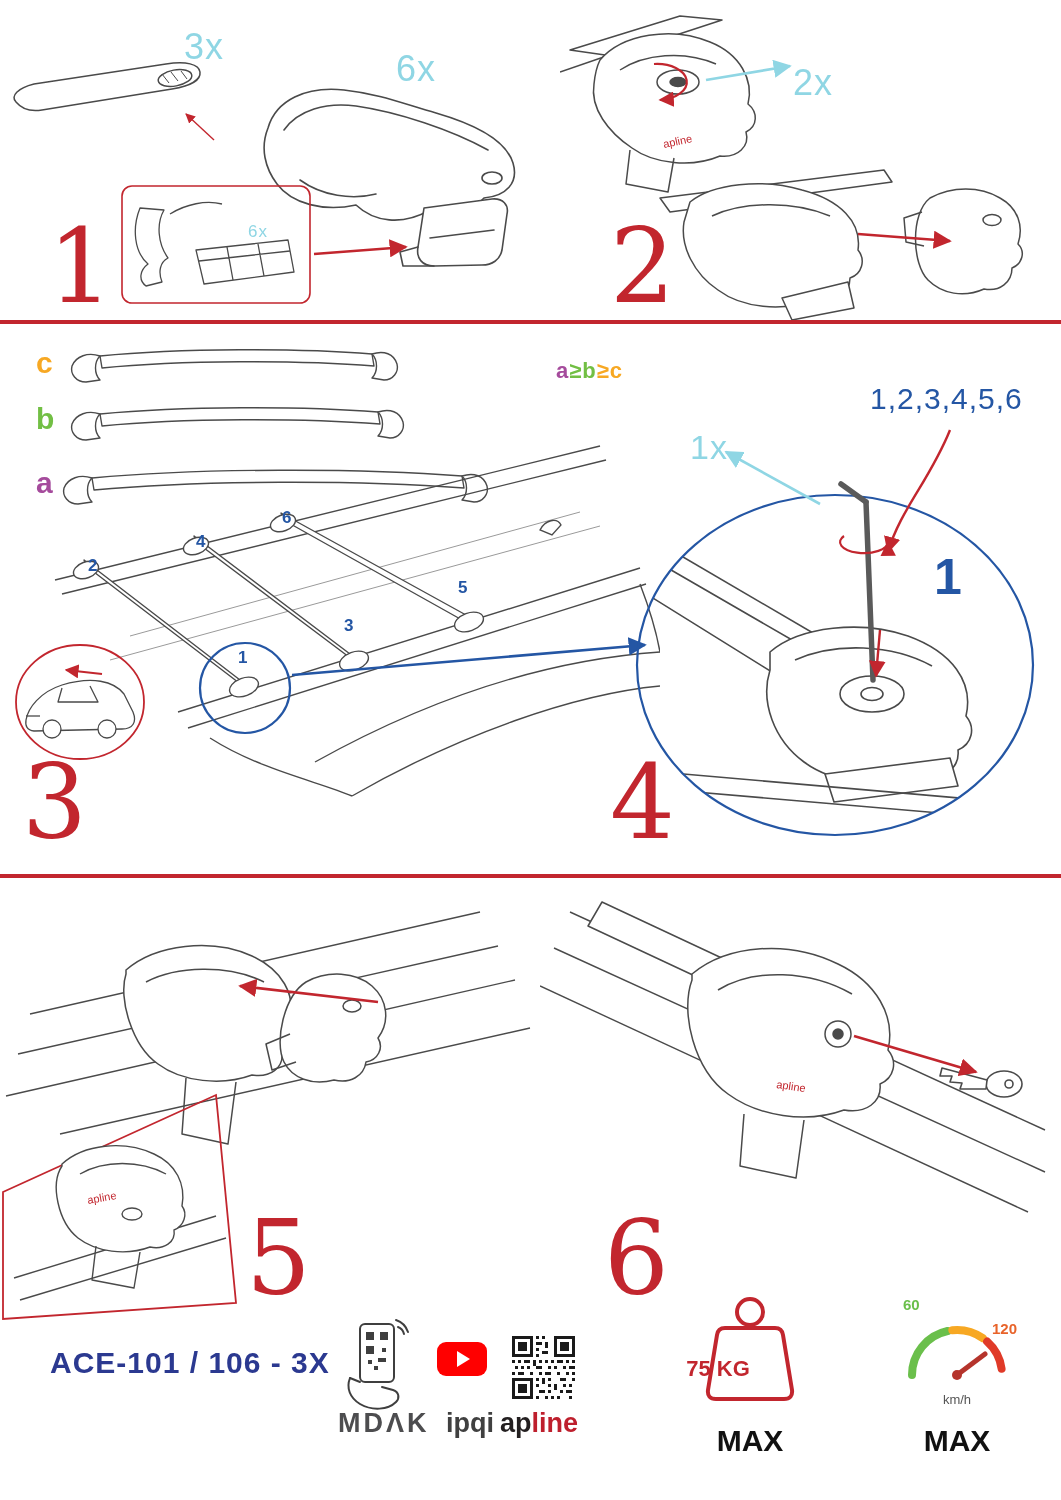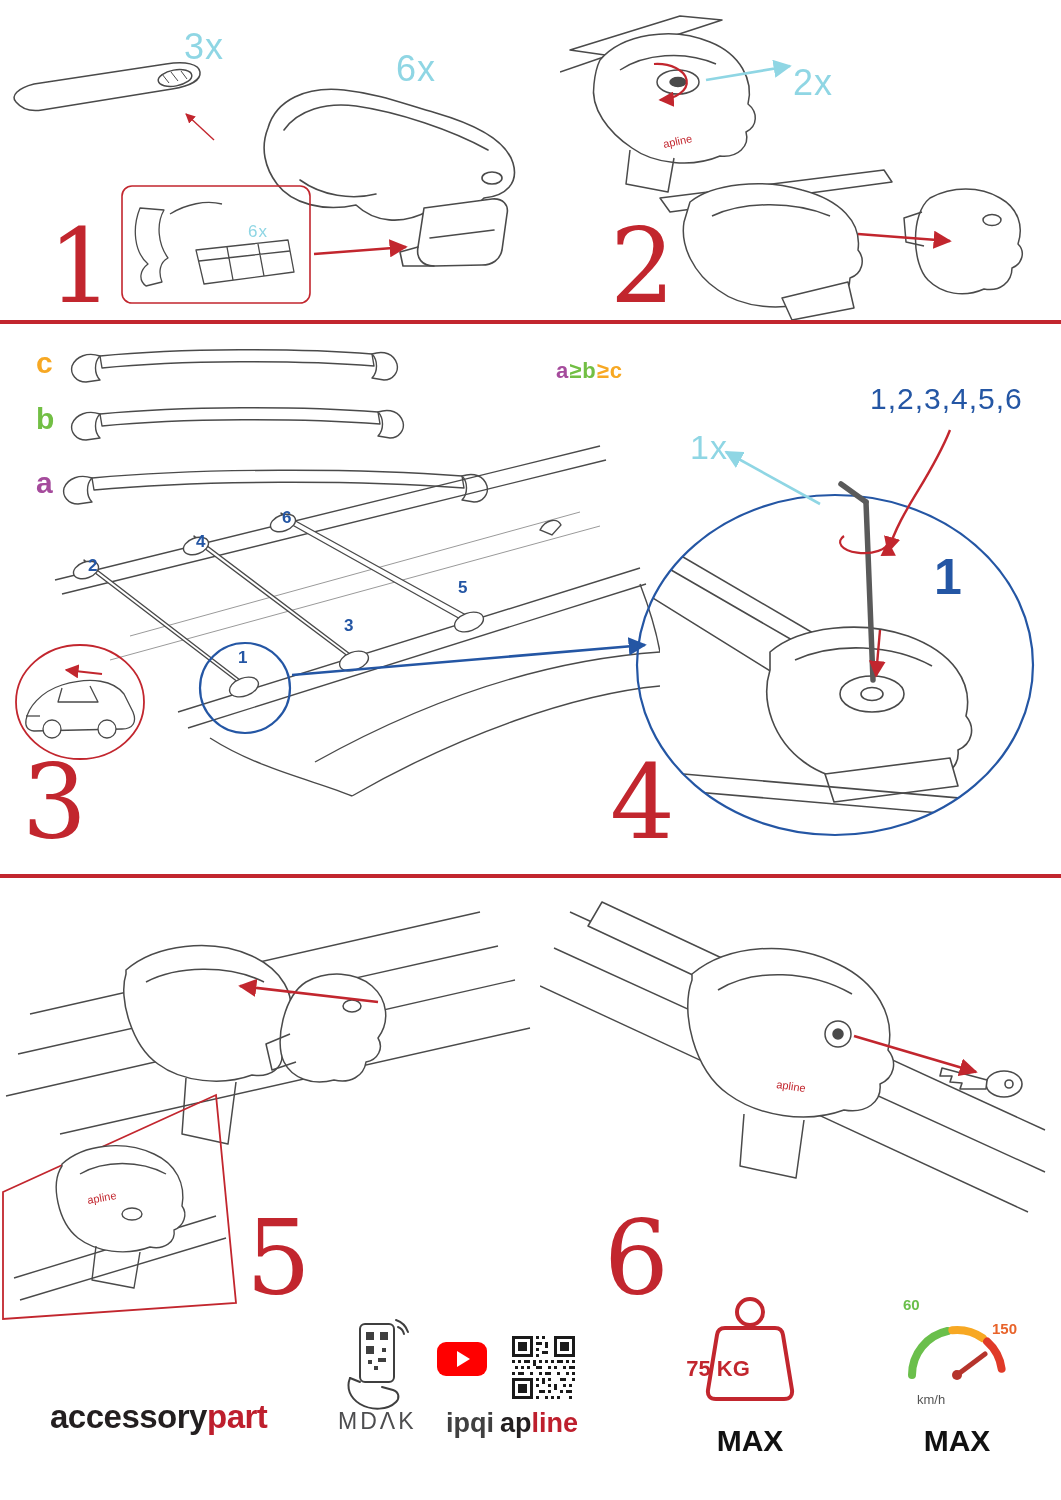--- a/index.html
+++ b/index.html
@@ -13,27 +13,27 @@
   .divider{position:absolute;left:0;width:1061px;height:4px;background:#c2262e;z-index:5}
   .barletter{font-size:30px;font-weight:bold;line-height:1}
   .letter-a{color:#a54b9c}.letter-b{color:#72bf44}.letter-c{color:#f7a823}
   .rule{font-size:22px;font-weight:bold;letter-spacing:1px}
   .posnum{font-size:17px;font-weight:bold;color:#2456a4}
   .seq{font-size:30px;font-weight:normal;color:#2456a4;letter-spacing:1px}
   .bigblue{font-size:50px;font-weight:bold;color:#2456a4}
   .code{font-size:30px;font-weight:600;color:#2b3990;letter-spacing:1px}
   .brand{font-size:33px;font-weight:bold;letter-spacing:-0.5px}
   .brand .dark{color:#231f20}.brand .red{color:#be1f2d}
-  .mdak{font-size:23px;font-weight:400;color:#4d4d4f;letter-spacing:3px}
+  .mdak{font-size:27px;font-weight:700;color:#4d4d4f;letter-spacing:3px}
   .ipqi{font-size:27px;font-weight:600;color:#404040}
   .apline{font-size:27px;font-weight:bold}
   .kg{font-size:22px;font-weight:600;color:#c2262e;text-align:center}
   .max{font-size:30px;font-weight:bold;color:#111;text-align:center}
   .gauge-num{font-size:15px;font-weight:bold}
-  .kmh{font-size:13px;color:#555;text-align:left}
+  .kmh{font-size:13px;color:#555;text-align:center}
   svg{display:block}
 </style>
 </head>
 <body>
 
 <div id="page">
 
   <svg class="abs" style="left:0;top:0" width="560" height="330" viewBox="0 0 560 330">
     <defs>
       <marker id="r1" viewBox="0 0 10 10" refX="9" refY="5" markerWidth="7" markerHeight="7" orient="auto">
@@ -284,21 +284,21 @@
   <div class="abs stepnum" style="left:22px;top:752px">3</div>
 
   <div class="abs seq" style="left:870px;top:382px">1,2,3,4,5,6</div>
   <div class="abs qty" style="left:690px;top:428px;font-size:34px">1x</div>
   <div class="abs bigblue" style="left:934px;top:548px">1</div>
   <div class="abs stepnum" style="left:610px;top:752px">4</div>
 
   <div class="abs stepnum" style="left:246px;top:1208px">5</div>
   <div class="abs stepnum" style="left:604px;top:1208px">6</div>
 
-  <div class="abs brand" style="left:50px;top:1398px"><span class="dark">accessory</span><span class="red">part</span></div>
+  <div class="abs code" style="left:50px;top:1346px">ACE-101 / 106 - 3X</div>
 
   <svg class="abs" style="left:336px;top:1318px" width="80" height="95" viewBox="0 0 80 95">
     <g fill="none" stroke="#3f3f3f" stroke-width="2" stroke-linecap="round" stroke-linejoin="round">
       <rect x="24" y="6" width="34" height="58" rx="5" fill="#fff"></rect>
       <path d="M60,2 C66,4 70,8 72,14"></path>
       <path d="M62,9 C65,10 67,12 68,16"></path>
       <path d="M14,60 C10,70 14,80 24,86 C36,93 52,92 60,84 C64,80 63,74 57,72 L46,69"></path>
       <path d="M24,64 L14,60"></path>
     </g>
     <g fill="#3f3f3f">
@@ -353,17 +353,17 @@
       <path d="M17,85 A45,45 0 0 1 52.6,41" stroke="#6abf4b"></path>
       <path d="M57.3,40.2 A45,45 0 0 1 87.8,48.1" stroke="#f7a823"></path>
       <path d="M92.1,51.6 A45,45 0 0 1 106.6,78.7" stroke="#e03a28"></path>
     </g>
     <g>
       <line x1="62" y1="85" x2="90" y2="64" stroke="#b5342c" stroke-width="5" stroke-linecap="round"></line>
       <circle cx="62" cy="85" r="5" fill="#b5342c"></circle>
     </g>
   </svg>
   <div class="abs gauge-num" style="left:903px;top:1296px;color:#6abf4b">60</div>
-  <div class="abs gauge-num" style="left:992px;top:1320px;color:#e8632a">150</div>
+  <div class="abs gauge-num" style="left:992px;top:1320px;color:#e8632a">120</div>
   <div class="abs kmh" style="left:917px;top:1392px;width:80px">km/h</div>
   <div class="abs max" style="left:907px;top:1424px;width:100px">MAX</div>
 
 </div>
 
 </body></html>

